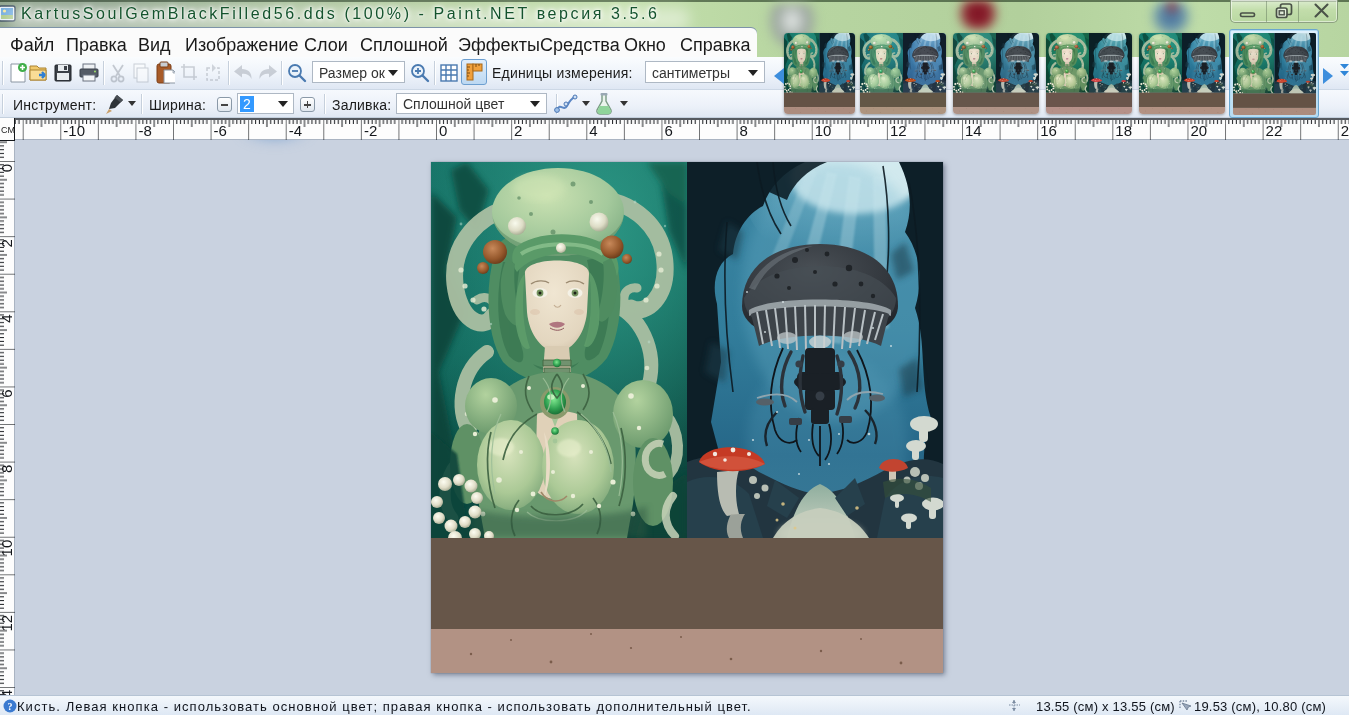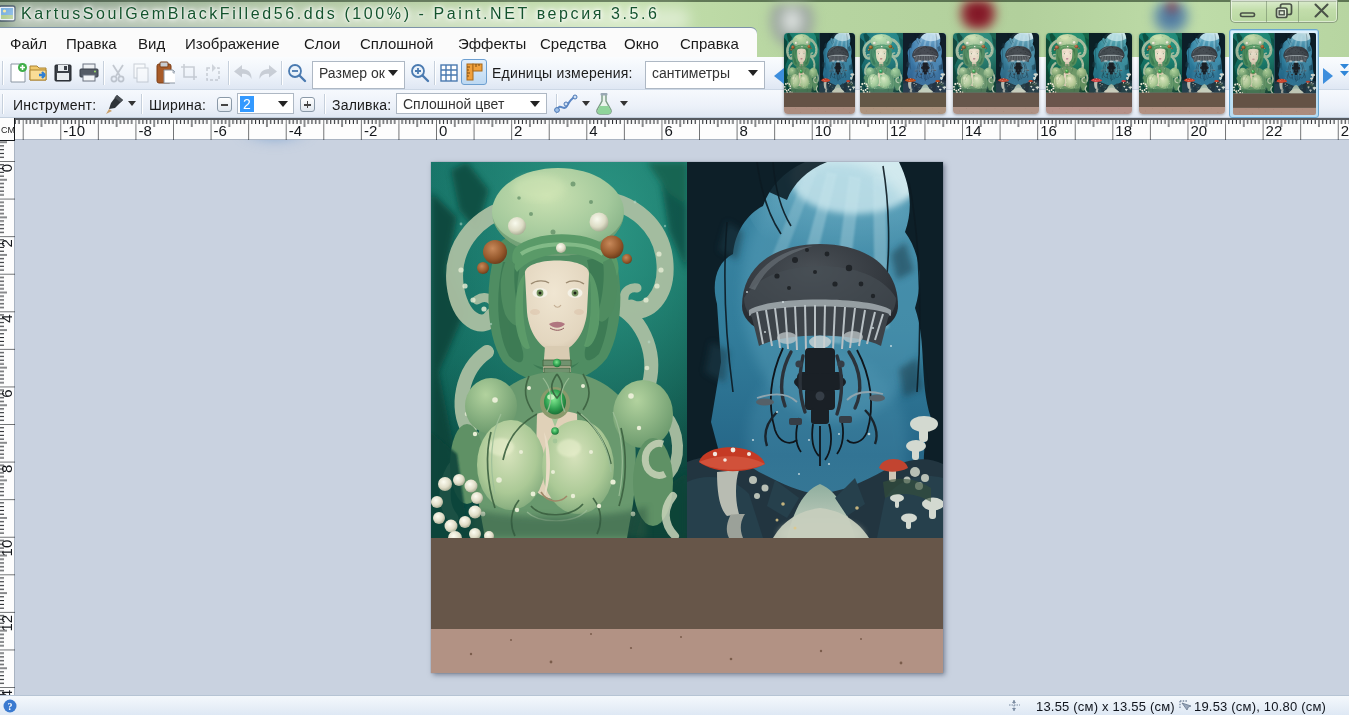--- a/index.html
+++ b/index.html
@@ -1,28 +1,28 @@
 <!DOCTYPE html>
 <html><head><meta charset="utf-8"><style>
 *{margin:0;padding:0;box-sizing:border-box}
 html,body{width:1349px;height:715px;overflow:hidden;font-family:"Liberation Sans",sans-serif;position:relative;background:#c9d2e0}
 .abs{position:absolute}
 #glass{left:0;top:0;width:1349px;height:57px;background:linear-gradient(90deg,#94a892 0,#8fa48e 90px,#a7bf9b 260px,#b4cfa0 430px,#c3dfab 620px,#b7d5a1 800px,#b2d09c 1020px,#bedca8 1200px,#b7d5a1 1349px)}
 #glass::before{content:"";position:absolute;left:0;top:0;width:100%;height:2px;background:rgba(20,40,20,.55)}
 #titletext{left:21px;top:5px;font-size:16px;letter-spacing:2.6px;color:#14532d;text-shadow:0 0 4px #fff,0 0 7px #fff,0 0 2px #fff;white-space:nowrap}
 .blob{position:absolute;filter:blur(5px)}
 #menubar{left:0;top:28px;width:757px;height:29px;background:#fbfbfb;border-radius:0 6px 0 0;box-shadow:0 -1px 0 #7d93a8}
-#menubar span{position:absolute;top:7px;font-size:15px;color:#1a1a1a;white-space:nowrap}
+#menubar span{position:absolute;top:7px;font-size:18px;color:#1a1a1a;white-space:nowrap}
 #winbtns{left:1230px;top:0;width:108px;height:23px;background:linear-gradient(180deg,rgba(250,255,245,.55),rgba(210,232,185,.35) 45%,rgba(180,210,150,.3));border:1px solid rgba(115,135,105,.75);border-top:none;border-radius:0 0 5px 5px;box-shadow:inset 0 0 0 1px rgba(255,255,255,.5)}
 .wbsep{position:absolute;top:1px;width:1px;height:21px;background:rgba(90,110,85,.45)}
 #toolbar1{left:0;top:57px;width:1349px;height:33px;background:linear-gradient(180deg,#fafcfe 0,#eef3fa 55%,#dfe7f3 100%);border-bottom:1px solid #cdd8e6}
 #toolbar2{left:0;top:90px;width:1349px;height:28px;background:linear-gradient(180deg,#f6f9fd 0,#ecf1f9 60%,#e0e8f3 100%);border-bottom:1px solid #c4d0de}
 .tsep{position:absolute;width:1px;background:#c6d0dc;box-shadow:1px 0 0 #fff}
 .lbl{position:absolute;font-size:14px;letter-spacing:.2px;color:#1b1b1b;white-space:nowrap}
-.combo{position:absolute;background:#fff;border:1px solid #aeb8c4;height:28px}
+.combo{position:absolute;background:#fff;border:1px solid #aeb8c4;height:22px}
 .combo .ctext{position:absolute;left:6px;top:3px;font-size:14px;color:#333;white-space:nowrap}
 .carr{position:absolute;width:0;height:0;border-left:5px solid transparent;border-right:5px solid transparent;border-top:6px solid #222}
 .caret2{position:absolute;width:0;height:0;border-left:4px solid transparent;border-right:4px solid transparent;border-top:5px solid #333}
 #statusbar{left:0;top:695px;width:1349px;height:20px;background:linear-gradient(180deg,#f4f8fc,#dee8f4);border-top:1px solid #b6c4d4}
 #statusbar .st{position:absolute;top:3px;font-size:13px;letter-spacing:1.05px;color:#10141c;white-space:nowrap}
 #canvaswrap{left:431px;top:162px;width:512px;height:511px;box-shadow:2px 2px 5px rgba(60,70,90,.55),0 0 1px rgba(60,70,90,.5)}
 .thumb{position:absolute;top:33px;width:86px;height:81px;border-radius:4px;overflow:hidden;box-shadow:0 1px 3px rgba(0,0,0,.35);filter:brightness(.96) saturate(1.05)}
 #selthumb{position:absolute;left:1229px;top:29px;width:90px;height:89px;border:1px solid #6aa6cf;border-radius:3px;background:linear-gradient(180deg,#dff0fb,#b8dcf2);box-shadow:inset 0 0 0 1px #b5dcf4}
 #selthumb .thumb{left:3px;top:3px;width:83px;height:82px;border-radius:2px;box-shadow:none}
 .sarr{position:absolute;width:0;height:0}
@@ -764,20 +764,21 @@
 <div class="sarr" style="left:1323px;top:68px;border-top:8px solid transparent;border-bottom:8px solid transparent;border-left:10px solid #3d8edd"></div>
 <svg class="abs" style="left:1340px;top:64px" width="9" height="15" viewBox="0 0 9 15">
     <path d="M0 0 L9 0 L4.5 5 Z M0 7 L9 7 L4.5 12 Z" fill="#2f86d8"></path>
   </svg>
 
 <div class="abs" id="statusbar">
 <svg class="abs" style="left:3px;top:3px" width="14" height="14">
       <circle cx="7" cy="7" r="6.5" fill="#3a7ad0"></circle>
       <text x="7" y="11" font-size="10" font-weight="bold" fill="#fff" text-anchor="middle" font-family="Liberation Serif">?</text>
     </svg>
+<div class="st" style="left:17px">Кисть. Левая кнопка - использовать основной цвет; правая кнопка - использовать дополнительный цвет.</div>
 <svg class="abs" style="left:1008px;top:3px" width="13" height="13">
       <path d="M6 1v11M1 6h11" stroke="#7a8aa0" stroke-width="1" stroke-dasharray="1.5 1"></path>
       <path d="M6 1l-2 3h4zM6 12l-2-3h4z" fill="#7a8aa0"></path>
     </svg>
 <div class="st" style="left:1036px;letter-spacing:.2px">13.55 (см) x 13.55 (см)</div>
 <svg class="abs" style="left:1178px;top:3px" width="13" height="13">
       <path d="M2 2h8M2 2v8" stroke="#7a8aa0" stroke-width="1.3" stroke-dasharray="1.5 1.2"></path>
       <path d="M4 4l5 7 1.4-3L13 7z" fill="#9aa8bc" stroke="#68788e" stroke-width=".8"></path>
     </svg>
 <div class="st" style="left:1194px;letter-spacing:.2px">19.53 (см), 10.80 (см)</div>

